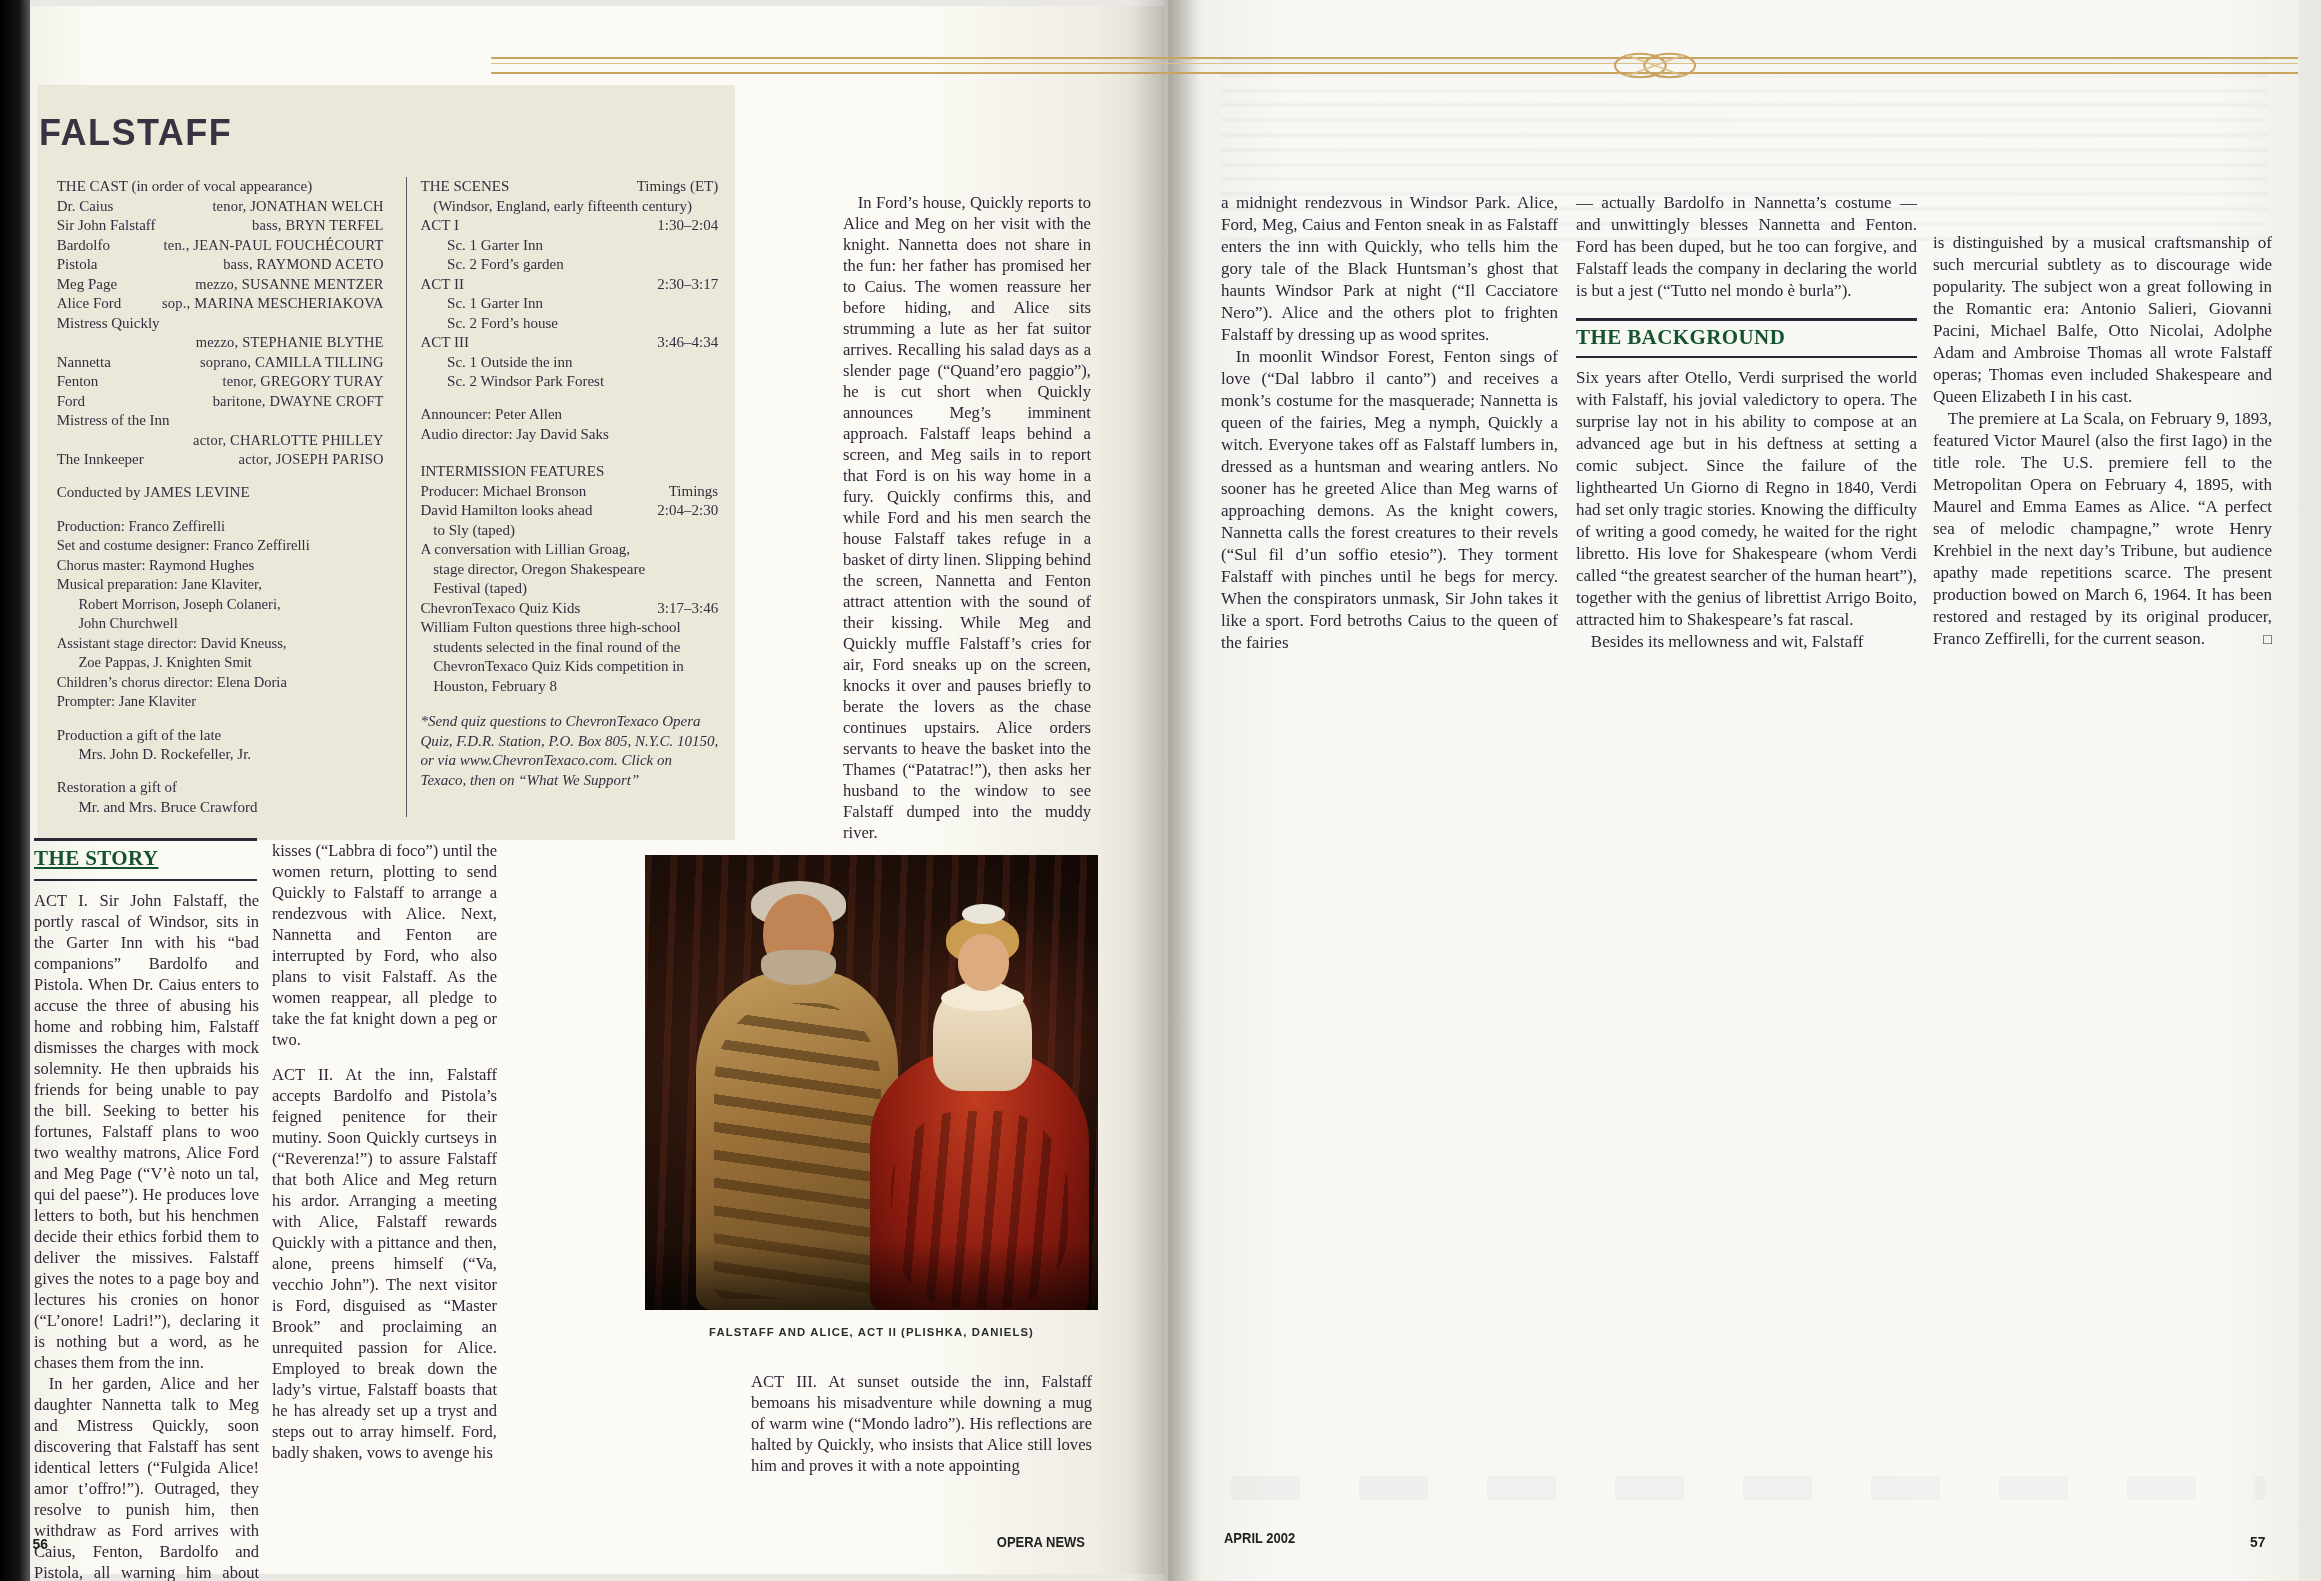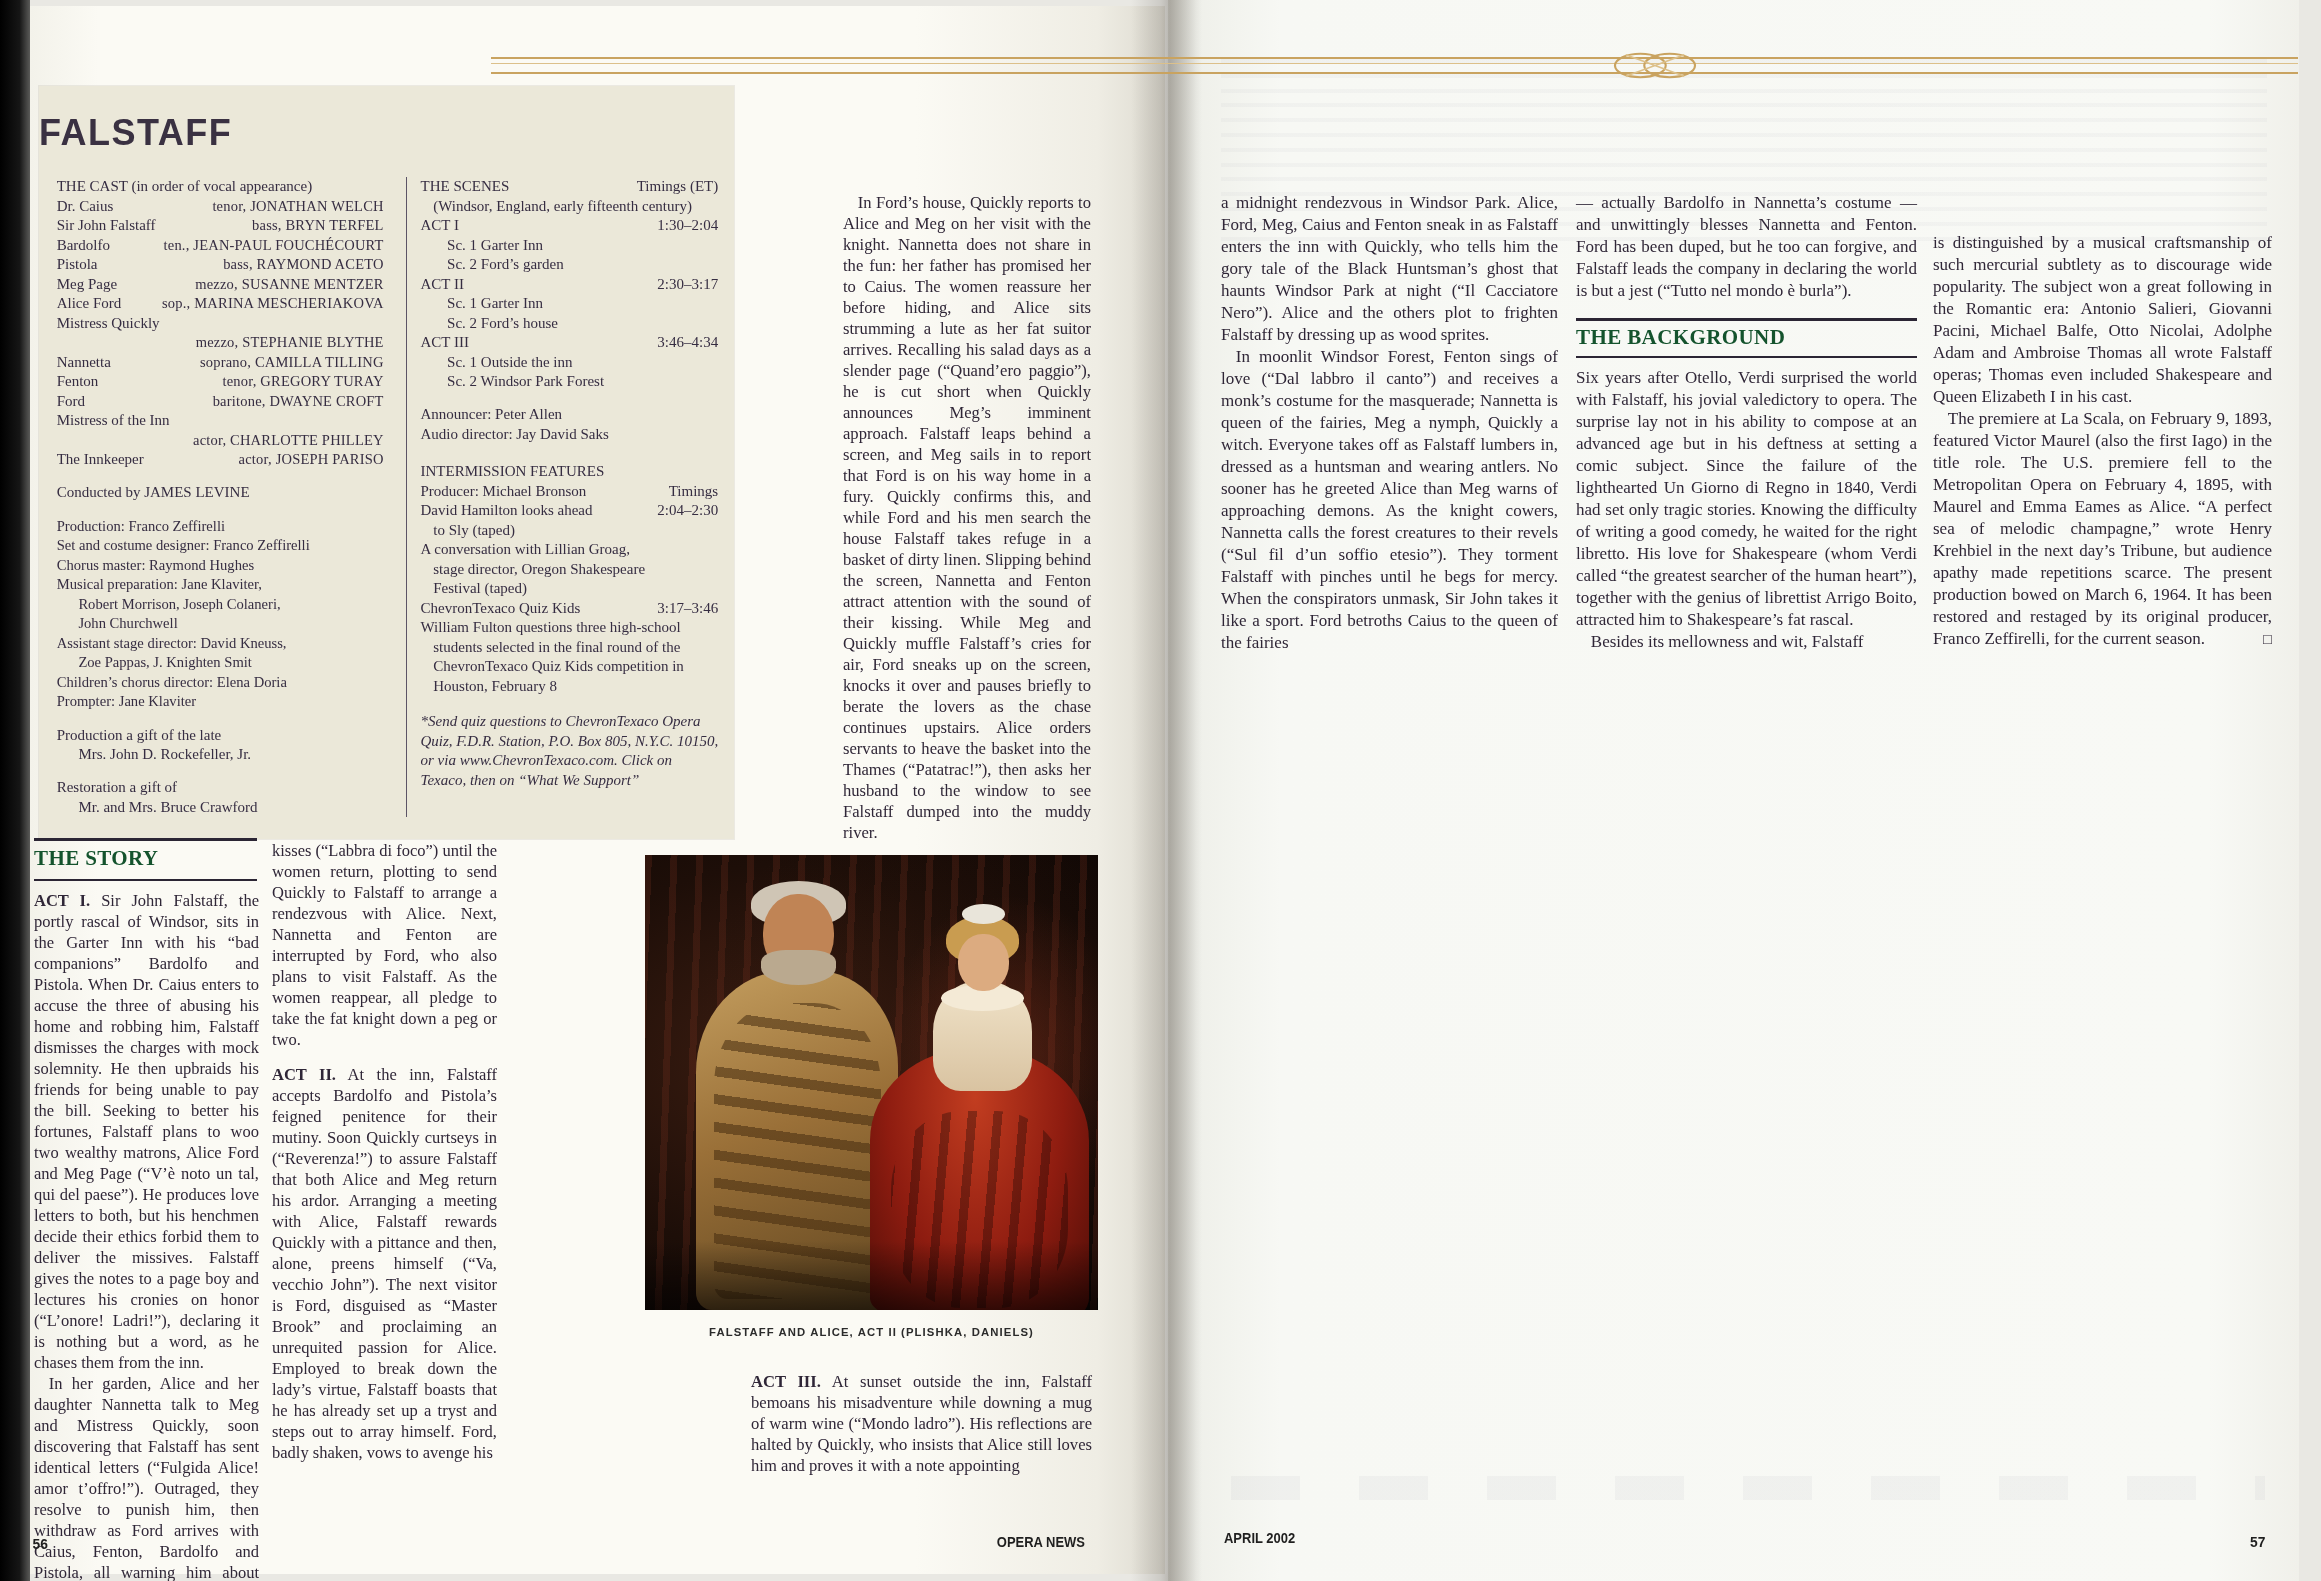--- a/index.html
+++ b/index.html
@@ -42,21 +42,21 @@
      border-top:3px solid #2b2534;border-bottom:2px solid #2b2534;padding:4.9px 0 7.9px;}
 
   
   .col{text-align:justify;}
   .col p{margin:0;}
   .col p.indent{text-indent:14.8px;}
   .col p + p{margin-top:0;}
   .fs-l{font-size:16.5px;line-height:21px;}
   .fs-m{font-size:16.6px;line-height:21px;}
   .fs-r{font-size:17px;line-height:22px;}
-  .lead{font-weight:bold;}
+  .lead{font-weight:normal;}
   .endmark{float:right;font-size:14.8px;}
 
   
   .photo{left:645px;top:855px;width:453px;height:455px;overflow:hidden;
      background:radial-gradient(ellipse at 68% 38%,#41201320 0,transparent 60%),
                 radial-gradient(ellipse at 30% 45%,#3c1d11 0%,#1d0e08 55%,#0d0604 100%);}
   .ph-streaks{position:absolute;inset:0;
      background:repeating-linear-gradient(92deg,rgba(145,58,38,0.20) 0 6.9px,rgba(0,0,0,0) 6.9px 25.6px);}
   .ph-glow{position:absolute;right:-39px;top:39px;width:256px;height:325px;
      background:radial-gradient(ellipse,rgba(170,60,35,0.35),transparent 70%);}
@@ -237,21 +237,21 @@
           </div>
         <div>William Fulton questions three high-school</div>
         <div class="i1">students selected in the final round of the</div>
         <div class="i1">ChevronTexaco Quiz Kids competition in</div>
         <div class="i1">Houston, February 8</div>
         <div class="im-foot">*Send quiz questions to ChevronTexaco Opera Quiz, F.D.R. Station, P.O. Box 805, N.Y.C. 10150, or via www.ChevronTexaco.com. Click on Texaco, then on “What We Support”</div>
       </div>
     </div>
   </div>
 
-  <div class="abs sec-head" style="left:34px;top:838px;width:223px;">THE STORY</div>
+  <div class="abs sec-head" style="left:34px;top:838px;width:223px;text-decoration:underline;">THE STORY</div>
 
   <div class="abs col fs-l" style="left:34px;top:890px;width:225px;">
     <p><span class="lead">ACT I.</span> <span>Sir John Falstaff, the portly rascal of Windsor, sits in the Garter Inn with his “bad companions” Bardolfo and Pistola. When Dr. Caius enters to accuse the three of abusing his home and robbing him, Falstaff dismisses the charges with mock solemnity. He then upbraids his friends for being unable to pay the bill. Seeking to better his fortunes, Falstaff plans to woo two wealthy matrons, Alice Ford and Meg Page (“V’è noto un tal, qui del paese”). He produces love letters to both, but his henchmen decide their ethics forbid them to deliver the missives. Falstaff gives the notes to a page boy and lectures his cronies on honor (“L’onore! Ladri!”), declaring it is nothing but a word, as he chases them from the inn.</span></p>
     <p class="indent">In her garden, Alice and her daughter Nannetta talk to Meg and Mistress Quickly, soon discovering that Falstaff has sent identical letters (“Fulgida Alice! amor t’offro!”). Outraged, they resolve to punish him, then withdraw as Ford arrives with Caius, Fenton, Bardolfo and Pistola, all warning him about Falstaff’s designs. Briefly alone, Nannetta and Fenton steal</p>
   </div>
 
   <div class="abs col fs-l" style="left:272px;top:840px;width:225px;">
     <p>kisses (“Labbra di foco”) until the women return, plotting to send Quickly to Falstaff to arrange a rendezvous with Alice. Next, Nannetta and Fenton are interrupted by Ford, who also plans to visit Falstaff. As the women reappear, all pledge to take the fat knight down a peg or two.</p>
     <p style="margin-top:13.8px;"><span class="lead">ACT II.</span> <span>At the inn, Falstaff accepts Bardolfo and Pistola’s feigned penitence for their mutiny. Soon Quickly curtseys in (“Reverenza!”) to assure Falstaff that both Alice and Meg return his ardor. Arranging a meeting with Alice, Falstaff rewards Quickly with a pittance and then, alone, preens himself (“Va, vecchio John”). The next visitor is Ford, disguised as “Master Brook” and proclaiming an unrequited passion for Alice. Employed to break down the lady’s virtue, Falstaff boasts that he has already set up a tryst and steps out to array himself. Ford, badly shaken, vows to avenge his</span></p>
   </div>

